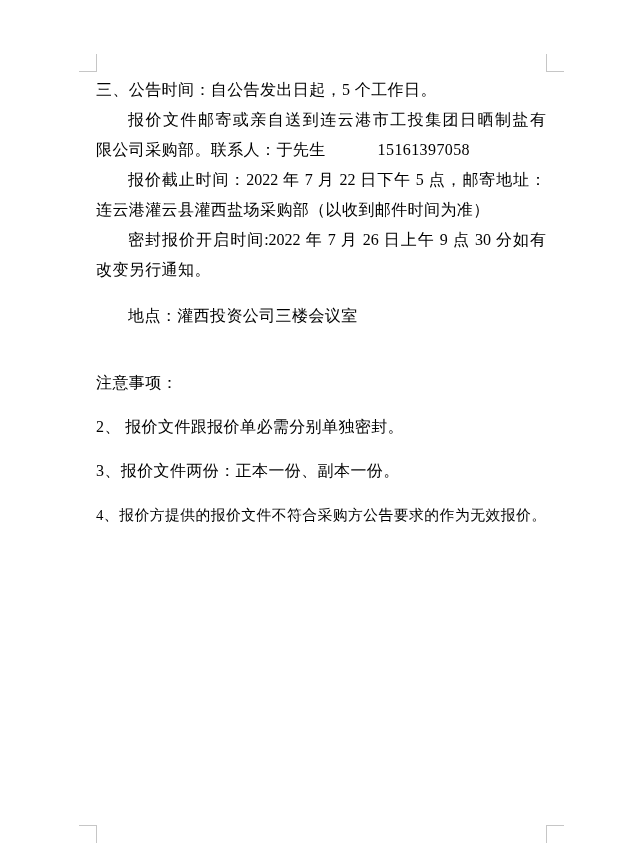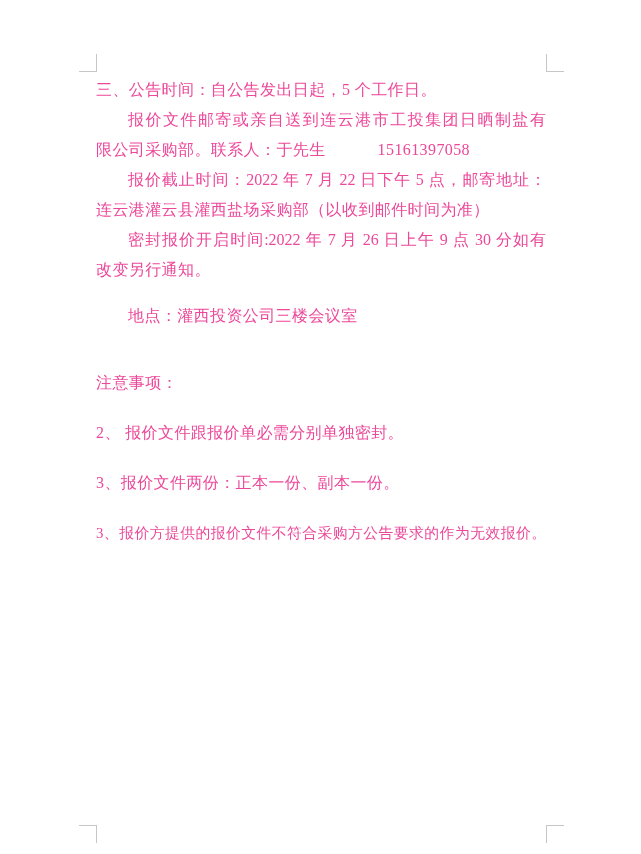--- a/index.html
+++ b/index.html
@@ -1,21 +1,21 @@
 <!DOCTYPE html>
 <html><head>
 <meta charset="utf-8">
 <style>
   html,body{margin:0;padding:0;background:#ffffff;}
   .page{
     position:relative;
     width:641px;height:854px;
     background:#ffffff;
     overflow:hidden;
-    color:#ec4899;
+    color:#000000;
     font-family:"Liberation Serif","DejaVu Serif",serif;
   }
   
   .cm{position:absolute;width:17px;height:17px;}
   .cm-tl{left:79px;top:54px;border-right:1px solid #c6c6c6;border-bottom:1px solid #c6c6c6;}
   .cm-tr{left:546px;top:54px;border-left:1px solid #c6c6c6;border-bottom:1px solid #c6c6c6;}
   .cm-bl{left:79px;top:825px;border-right:1px solid #c6c6c6;border-top:1px solid #c6c6c6;}
   .cm-br{left:546px;top:825px;border-left:1px solid #c6c6c6;border-top:1px solid #c6c6c6;}
 
   .content{position:absolute;left:96px;top:75px;width:450px;}
@@ -32,21 +32,21 @@
   .fill{
     white-space:normal;
     letter-spacing:0;
     text-align:justify;
     text-align-last:justify;
     -moz-text-align-last:justify;
   }
   .loc{margin-top:16px;}          
   .nt{line-height:32px;}          
   .notes-title{margin-top:36px;}  
-  .nsp{margin-top:18px;}           
+  .nsp{margin-top:12px;}           
   .fit{font-size:14.8px;}         
   .phone{margin-left:52px;}
 </style>
 </head>
 <body>
 
 <div class="page">
 
   <div class="cm cm-tl"></div>
   <div class="cm cm-tr"></div>
@@ -72,16 +72,16 @@
     <div class="ln ind loc">地点：灌西投资公司三楼会议室</div>
 
     <div class="ln nt notes-title">注意事项：</div>
 
 
 
     <div class="ln nt nsp">2、 报价文件跟报价单必需分别单独密封。</div>
 
     <div class="ln nt nsp">3、报价文件两份：正本一份、副本一份。</div>
 
-    <div class="ln nt nsp fill fit">3、报价方提供的报价文件不符合采购方公告要求的作为无效报价。</div>
+    <div class="ln nt nsp fill fit">4、报价方提供的报价文件不符合采购方公告要求的作为无效报价。</div>
 
   </div>
 </div>
 
 </body></html>

